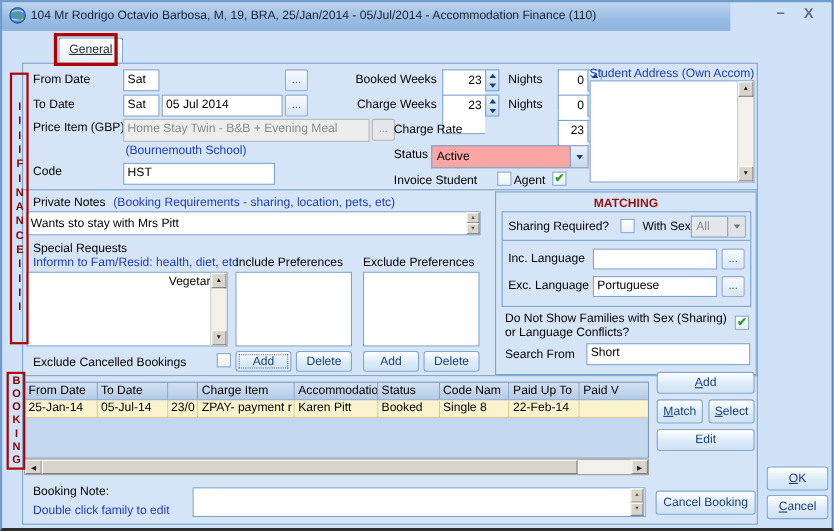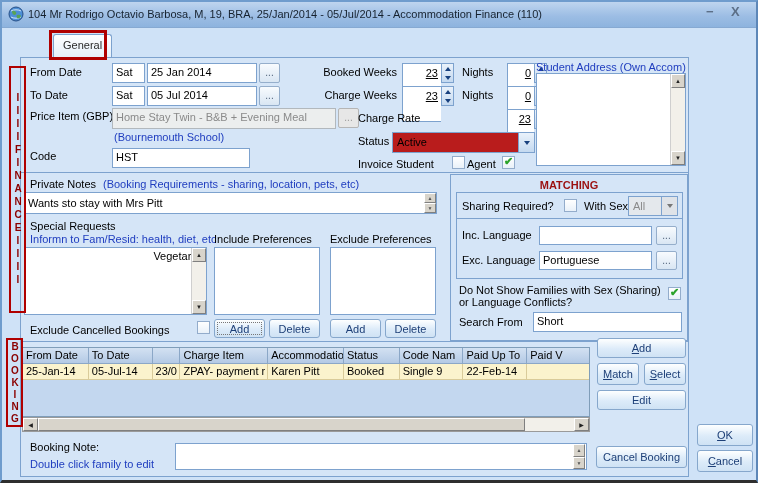--- a/index.html
+++ b/index.html
@@ -7,30 +7,30 @@
   body { font-family:"Liberation Sans", sans-serif; }
   #window {
     position:relative; width:758px; height:483px; overflow:hidden;
     background:#cfe2f7; font-size:11px; color:#000;
   }
   .abs { position:absolute; }
   .win-border { position:absolute; inset:0; pointer-events:none; z-index:60;
     border:2px solid #6f9ccd; border-bottom:3px solid #2e2e2e; border-right-color:#5d87b8; }
 
   
-  .titlebar { position:absolute; left:0; top:0; width:758px; height:28px;
+  .titlebar { position:absolute; left:0; top:0; width:664px; height:28px;
     background:linear-gradient(#c3d8f0, #9cbde4 60%, #8db3de); border-bottom:1px solid #86a9d2;
     display:flex; align-items:center; }
   .title-text { margin-left:6px; color:#16222f; font-size:11px; white-space:nowrap; overflow:hidden; }
   .win-ctl { position:absolute; top:4px; color:#5c6f87; font-weight:bold; font-size:13px; cursor:default; }
 
   
   .tab { position:absolute; height:23px; padding:4px 9px 0 9px; font-size:11px; color:#2b2b2b;
     border:1px solid #7da2ce; border-bottom:none; border-radius:3px 3px 0 0;
-    background:linear-gradient(#eef5fc,#d4e5f6); cursor:default; }
+    background:linear-gradient(#eef5fc,#d4e5f6); cursor:default;text-decoration:underline; }
   .tab.active { background:linear-gradient(#fdfeff,#e6f0fa); }
   .tab-annotation { border:3px solid #b00000; z-index:40; pointer-events:none; }
 
   
   .content-panel { left:20px; top:57px; width:669px; height:420px;
     background:#d5e5f7; border:1px solid #7da2ce; }
   .divider { height:1px; background:#7da2ce; }
 
   
   .side-annotation { border:2px solid #b00000; color:#8b0000; font-weight:bold; font-size:10px;
@@ -46,29 +46,29 @@
     padding:2px 3px 0 3px; overflow:hidden; white-space:nowrap; }
   .field.disabled { background:#eceeee; color:#8a8a8a; border-color:#b2b8bd; }
   .listbox { position:absolute; background:#fff; border:1px solid #7da2ce; overflow:hidden; font-size:11px;text-align:right; }
   .ellip-btn { position:absolute; border:1px solid #95aecb; border-radius:2px; color:#55667d;
     background:linear-gradient(#f8fbfe,#d9e6f3); font-size:10px; text-align:center; line-height:14px; cursor:default; }
   .ellip-btn.disabled { background:#e7e7e7; color:#9a9a9a; border-color:#b5b5b5; }
 
   
   .spin { position:absolute; display:flex; }
   .spin .sval { background:#fff; border:1px solid #7da2ce; border-right:none; height:36px;
-    text-align:right; padding:3px 3px 0 0; font-size:11px;text-decoration:underline; }
+    text-align:right; padding:3px 3px 0 0; font-size:11px; }
   .spin .sbtns { width:13px; height:20px; border:1px solid #7da2ce; display:flex; flex-direction:column;
     background:linear-gradient(#eaf2fb,#c4d9f0); }
   .spin .sbtns div { flex:1; display:flex; align-items:center; justify-content:center; }
   .tri-up { width:0; height:0; border-left:3px solid transparent; border-right:3px solid transparent; border-bottom:4px solid #17407e; }
   .tri-dn { width:0; height:0; border-left:3px solid transparent; border-right:3px solid transparent; border-top:4px solid #17407e; }
 
   
-  .combo { position:absolute; background:#b91c1c; border:1px solid #7da2ce; display:flex; }
+  .combo { position:absolute; background:#fca5a5; border:1px solid #7da2ce; display:flex; }
   .combo .ctext { flex:1; padding:3px 3px 0 4px; font-size:11px; overflow:hidden; white-space:nowrap; }
   .combo .cbtn { width:16px; border-left:1px solid #7da2ce; background:linear-gradient(#eaf2fb,#c4d9f0);
     display:flex; align-items:center; justify-content:center; }
   .combo.disabled { background:#e4e8ec; }
   .combo.disabled .ctext { color:#8a8a8a; }
   .combo.disabled .cbtn { background:#dfe3e8; }
   .combo.disabled .tri-dn { border-top-color:#777; }
 
   
   .cb { position:absolute; width:13px; height:13px; border:1px solid #93accb;
@@ -128,21 +128,20 @@
 
   <div class="abs content-panel"></div>
   <div class="abs divider" style="left:20px;top:172px;width:669px"></div>
   <div class="abs divider" style="left:20px;top:341px;width:669px"></div>
 
   <div class="abs side-annotation" style="left:9px;top:66px;width:17px;height:247px">IIIIFINANCEIIII</div>
   <div class="abs side-annotation" style="left:6px;top:338px;width:17px;height:89px;letter-spacing:1px">BOOKING</div>
 
   <div class="lbl" style="left:30px;top:66px">From Date</div>
   <div class="field" style="left:112px;top:63px;width:33px;height:20px">Sat</div>
-  <div class="field" style="left:147px;top:63px;width:110px;height:20px">25 Jan 2014</div>
   <div class="ellip-btn" style="left:259px;top:63px;width:21px;height:20px;line-height:18px">...</div>
 
   <div class="lbl" style="left:30px;top:89px">To Date</div>
   <div class="field" style="left:112px;top:86px;width:33px;height:20px">Sat</div>
   <div class="field" style="left:147px;top:86px;width:110px;height:20px">05 Jul 2014</div>
   <div class="ellip-btn" style="left:259px;top:86px;width:21px;height:20px;line-height:18px">...</div>
 
   <div class="lbl" style="left:30px;top:110px">Price Item (GBP)</div>
   <div class="field disabled" style="left:112px;top:108px;width:224px;height:21px">Home Stay Twin -  B&amp;B + Evening Meal</div>
   <div class="ellip-btn disabled" style="left:338px;top:108px;width:21px;height:20px;line-height:18px">...</div>
@@ -319,21 +318,21 @@
       <div class="gh" style="width:64px">Paid Up To</div>
       <div class="gh" style="width:62px;border-right:none">Paid V</div>
     </div>
     <div class="grid-row">
       <div class="gc" style="width:66px">25-Jan-14</div>
       <div class="gc" style="width:64px">05-Jul-14</div>
       <div class="gc" style="width:28px">23/0</div>
       <div class="gc" style="width:88px">ZPAY- payment r</div>
       <div class="gc" style="width:76px">Karen Pitt</div>
       <div class="gc" style="width:56px">Booked</div>
-      <div class="gc" style="width:64px">Single 9</div>
+      <div class="gc" style="width:64px">Single 8</div>
       <div class="gc" style="width:64px">22-Feb-14</div>
       <div class="gc" style="width:62px;border-right:none"></div>
     </div>
   </div>
   <div class="hsb" style="left:22px;top:417px;width:568px">
     <div class="harrow">◀</div>
     <div class="hthumb"></div>
     <div class="hgap"></div>
     <div class="harrow">▶</div>
   </div>

